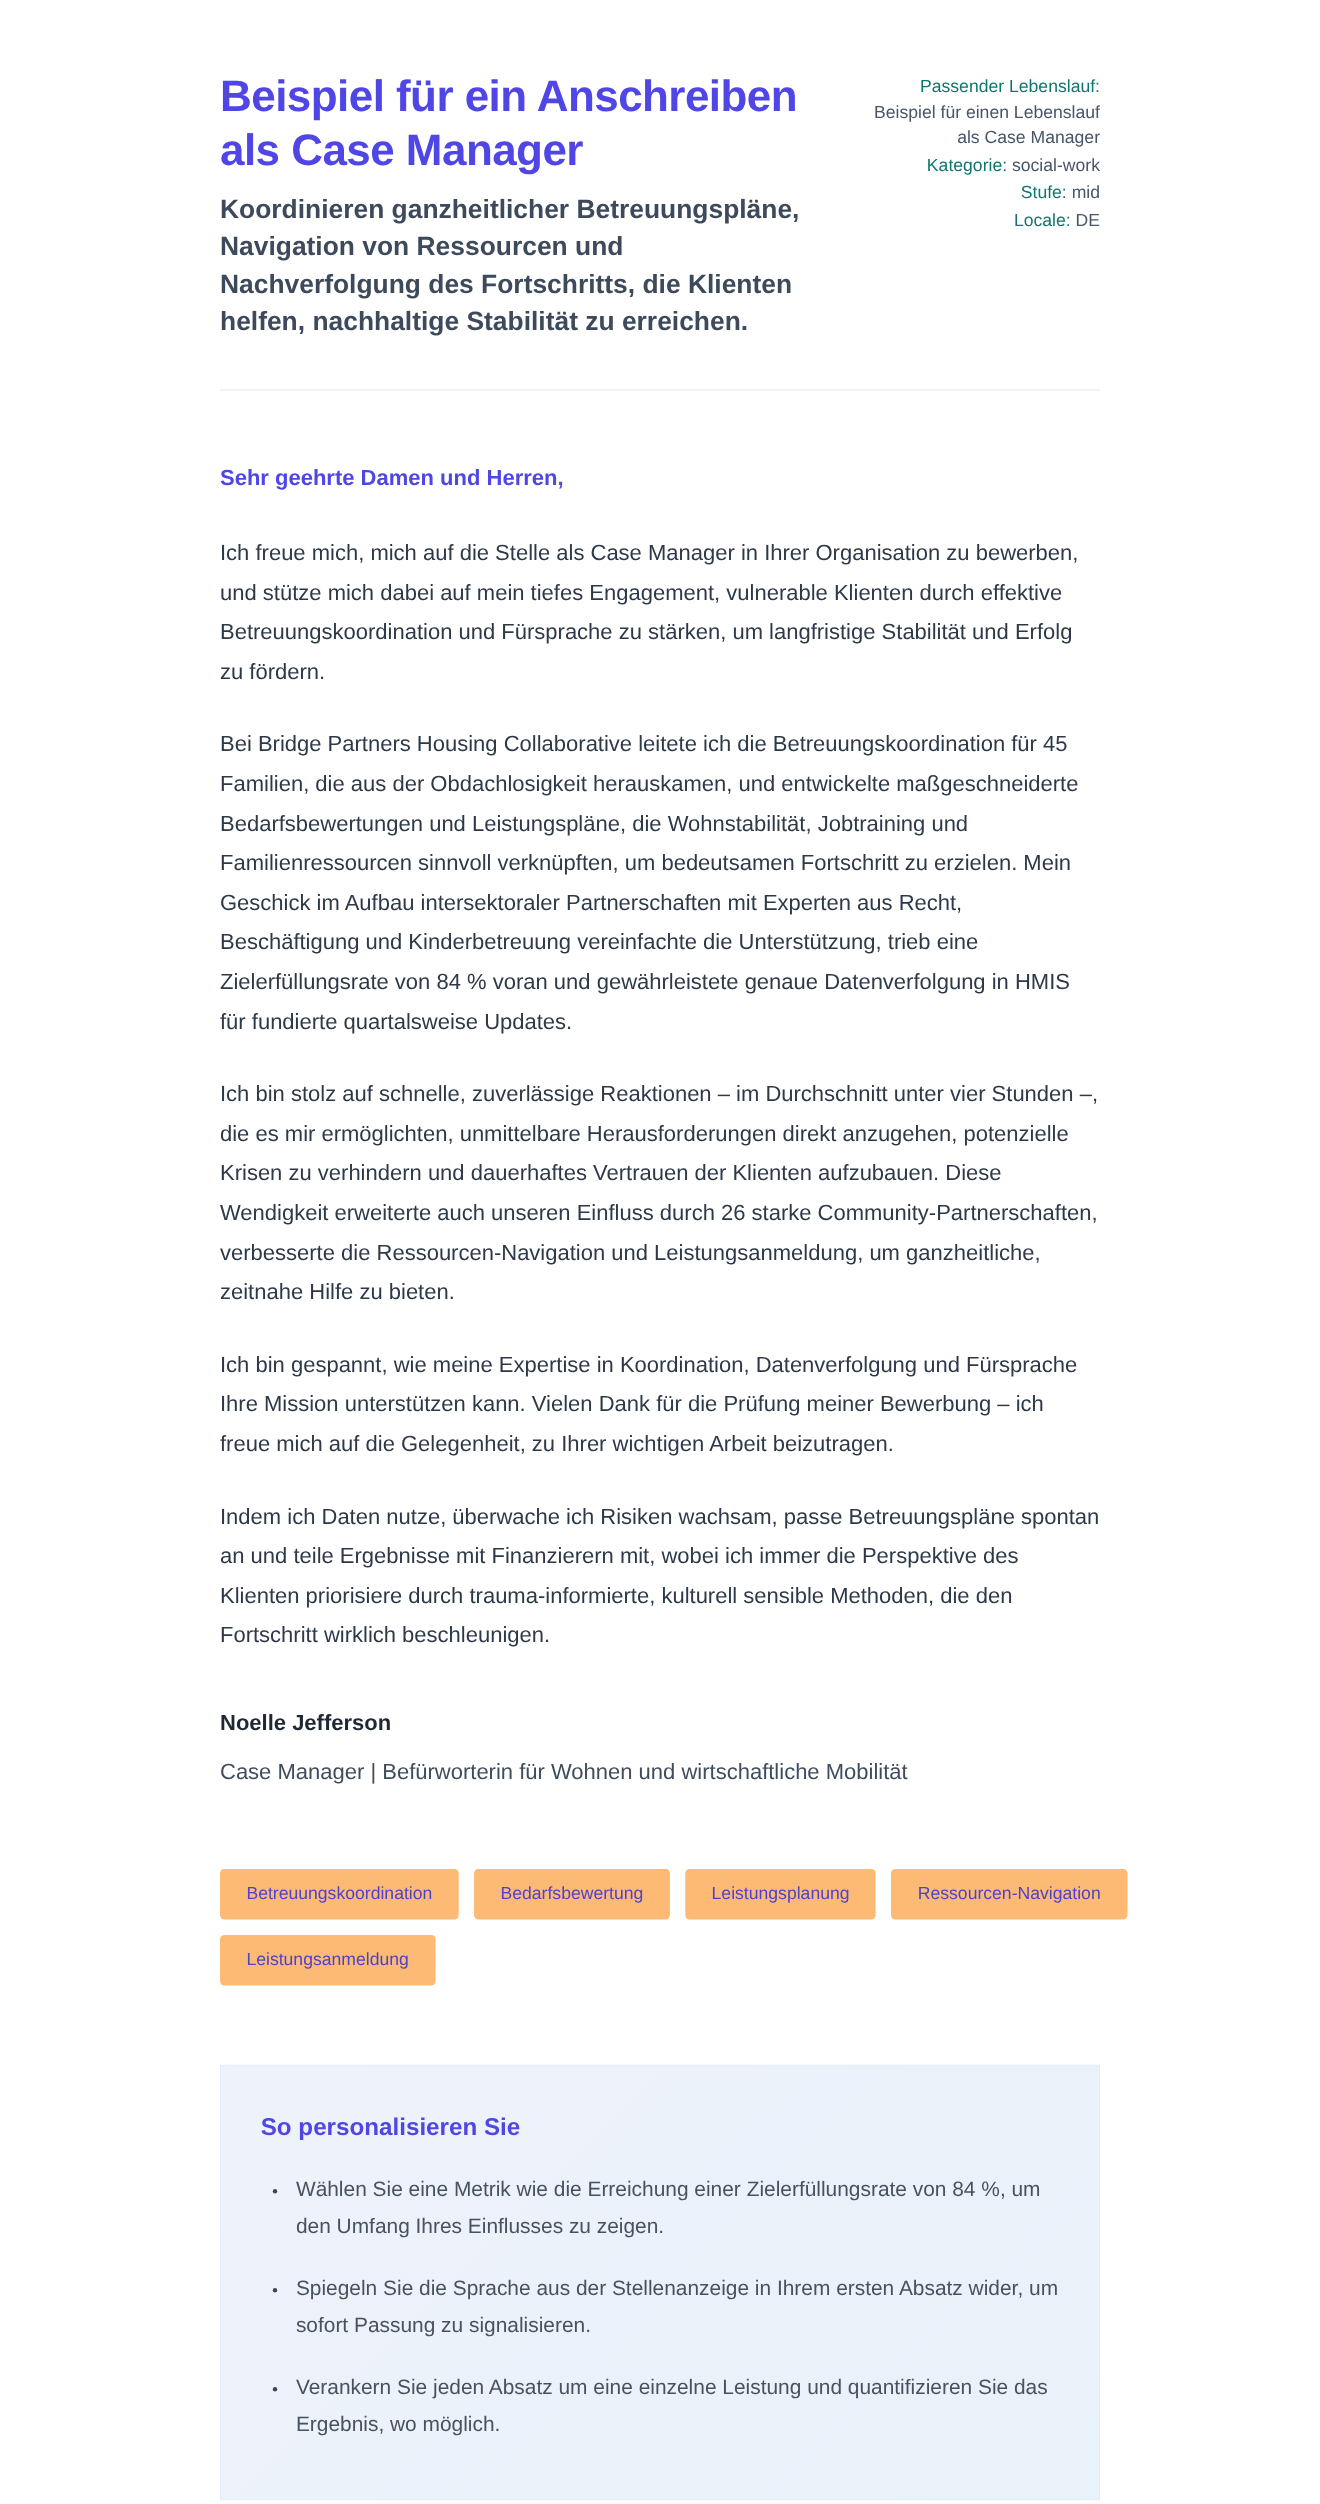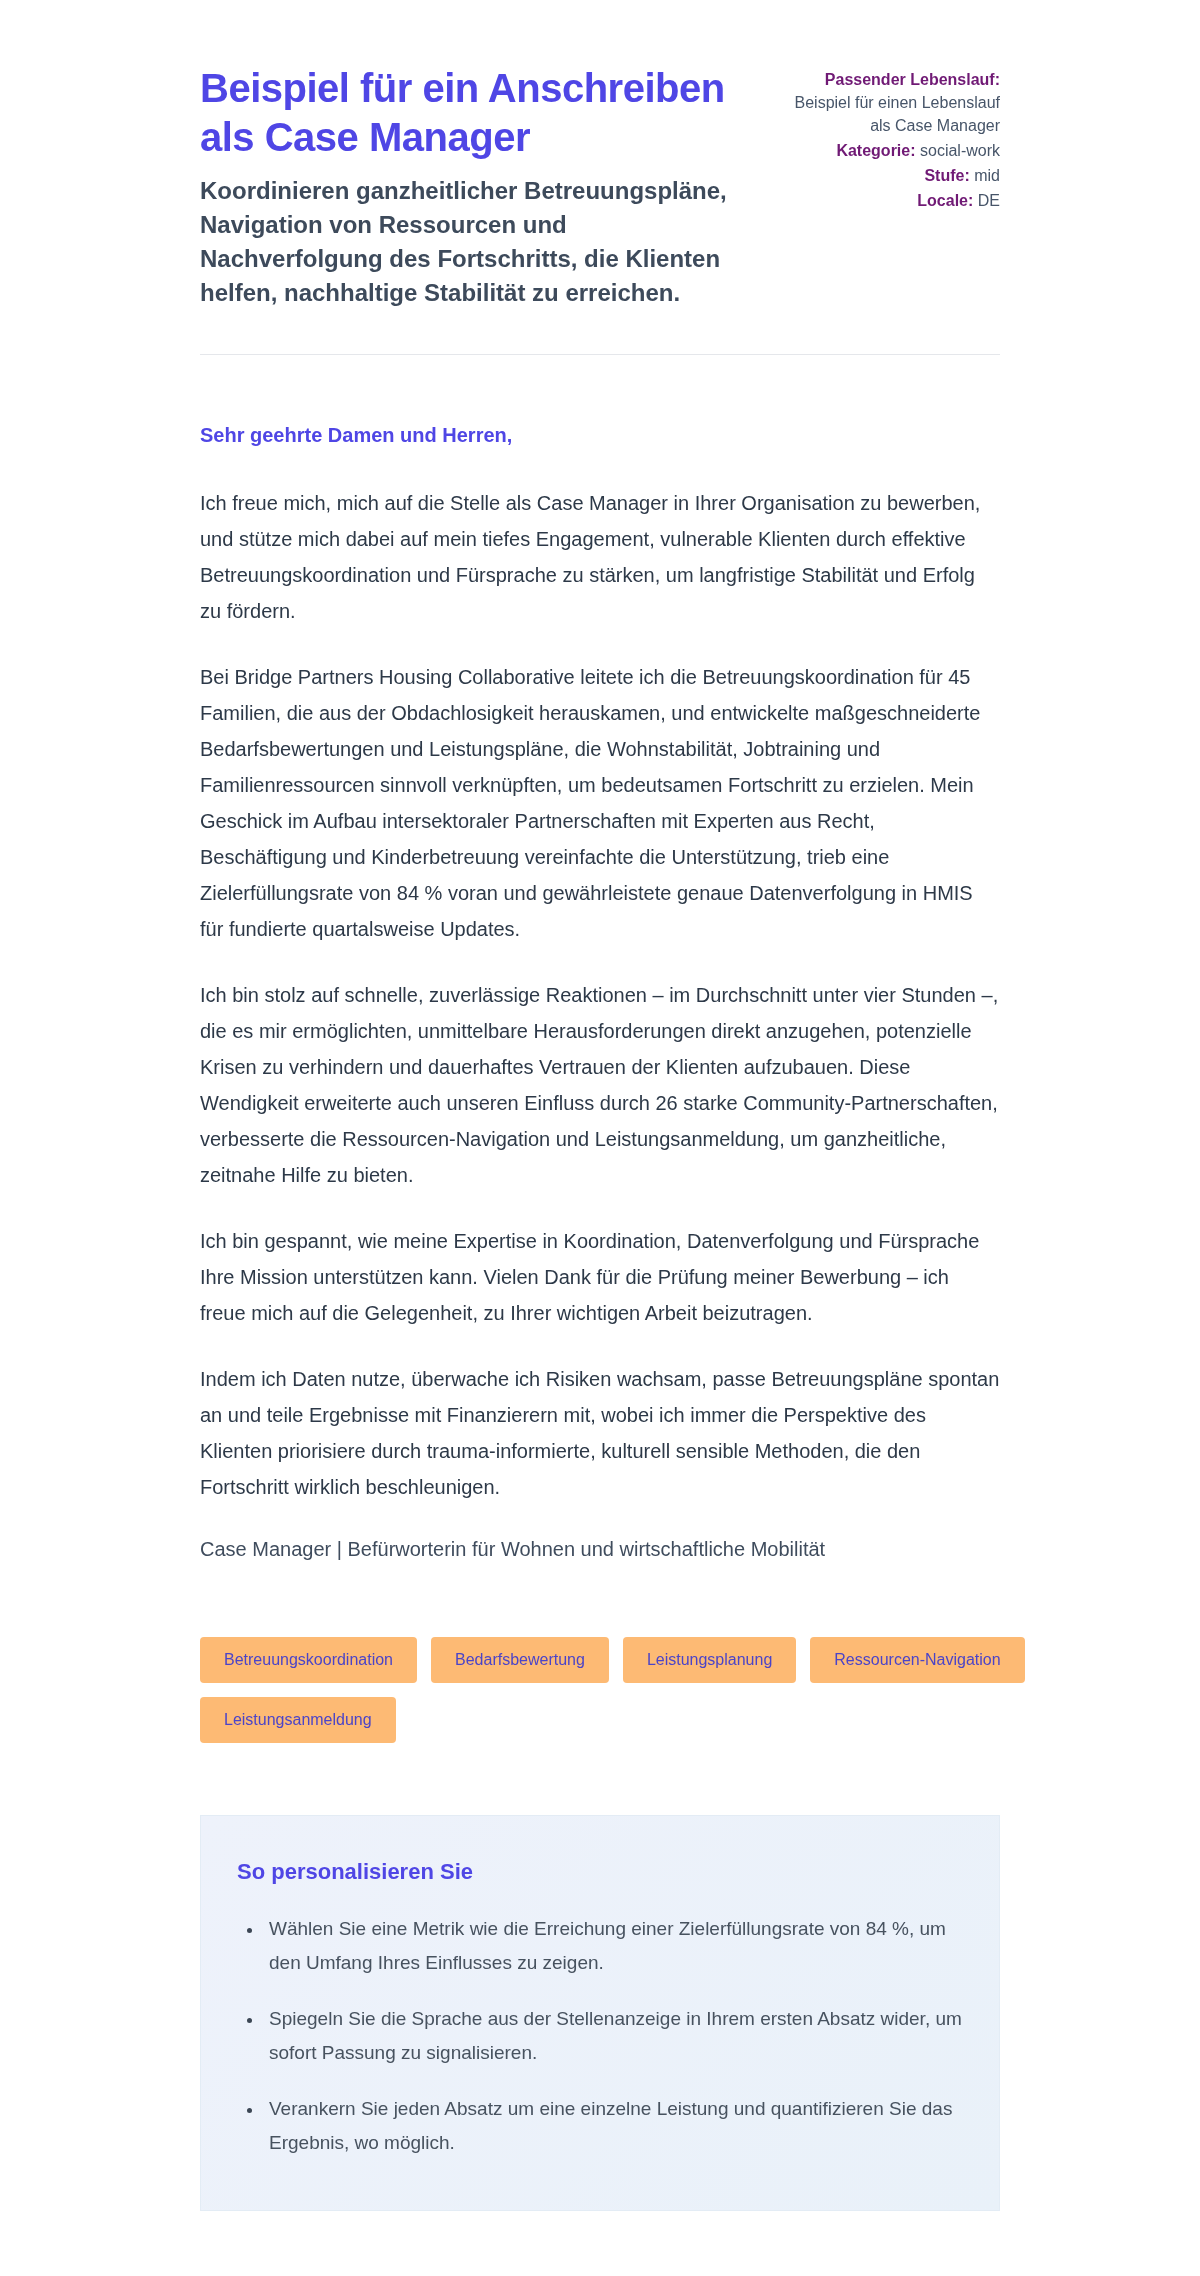--- a/index.html
+++ b/index.html
@@ -41,21 +41,21 @@
   .meta {
     width: 245px;
     margin-top: 4px;
     text-align: right;
     font-size: 16px;
     line-height: 23px;
     color: #475569;
   }
   .meta-row { margin: 0; }
   .meta-row + .meta-row { margin-top: 2px; }
-  .meta-label { color: #701a75; font-weight: 700; }
+  .meta-label { color: #0f766e; font-weight: 400; }
   
   .divider {
     border: none;
     border-top: 1px solid #e5e7eb;
     margin-top: 44px;
   }
   
   .letter { margin-top: 66px; }
   .greeting {
     color: #4f46e5;
@@ -148,20 +148,21 @@
 
   <hr class="divider">
 
   <section class="letter">
     <p class="greeting">Sehr geehrte Damen und Herren,</p>
     <p class="body-par">Ich freue mich, mich auf die Stelle als Case Manager in Ihrer Organisation zu bewerben, und stütze mich dabei auf mein tiefes Engagement, vulnerable Klienten durch effektive Betreuungskoordination und Fürsprache zu stärken, um langfristige Stabilität und Erfolg zu fördern.</p>
     <p class="body-par">Bei Bridge Partners Housing Collaborative leitete ich die Betreuungskoordination für 45 Familien, die aus der Obdachlosigkeit herauskamen, und entwickelte maßgeschneiderte Bedarfsbewertungen und Leistungspläne, die Wohnstabilität, Jobtraining und Familienressourcen sinnvoll verknüpften, um bedeutsamen Fortschritt zu erzielen. Mein Geschick im Aufbau intersektoraler Partnerschaften mit Experten aus Recht, Beschäftigung und Kinderbetreuung vereinfachte die Unterstützung, trieb eine Zielerfüllungsrate von 84 % voran und gewährleistete genaue Datenverfolgung in HMIS für fundierte quartalsweise Updates.</p>
     <p class="body-par">Ich bin stolz auf schnelle, zuverlässige Reaktionen – im Durchschnitt unter vier Stunden –, die es mir ermöglichten, unmittelbare Herausforderungen direkt anzugehen, potenzielle Krisen zu verhindern und dauerhaftes Vertrauen der Klienten aufzubauen. Diese Wendigkeit erweiterte auch unseren Einfluss durch 26 starke Community-Partnerschaften, verbesserte die Ressourcen-Navigation und Leistungsanmeldung, um ganzheitliche, zeitnahe Hilfe zu bieten.</p>
     <p class="body-par">Ich bin gespannt, wie meine Expertise in Koordination, Datenverfolgung und Fürsprache Ihre Mission unterstützen kann. Vielen Dank für die Prüfung meiner Bewerbung – ich freue mich auf die Gelegenheit, zu Ihrer wichtigen Arbeit beizutragen.</p>
     <p class="body-par">Indem ich Daten nutze, überwache ich Risiken wachsam, passe Betreuungspläne spontan an und teile Ergebnisse mit Finanzierern mit, wobei ich immer die Perspektive des Klienten priorisiere durch trauma-informierte, kulturell sensible Methoden, die den Fortschritt wirklich beschleunigen.</p>
+    <p class="sig-name">Noelle Jefferson</p>
     <p class="sig-role">Case Manager | Befürworterin für Wohnen und wirtschaftliche Mobilität</p>
   </section>
 
   <section class="tags">
     <span class="tag-chip">Betreuungskoordination</span>
     <span class="tag-chip">Bedarfsbewertung</span>
     <span class="tag-chip">Leistungsplanung</span>
     <span class="tag-chip">Ressourcen-Navigation</span>
     <span class="tag-chip">Leistungsanmeldung</span>
   </section>

